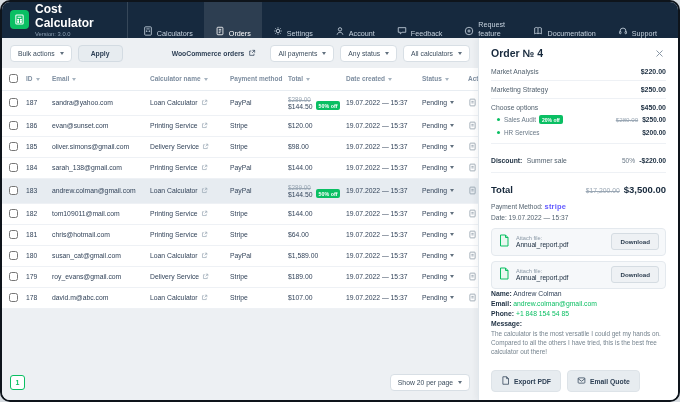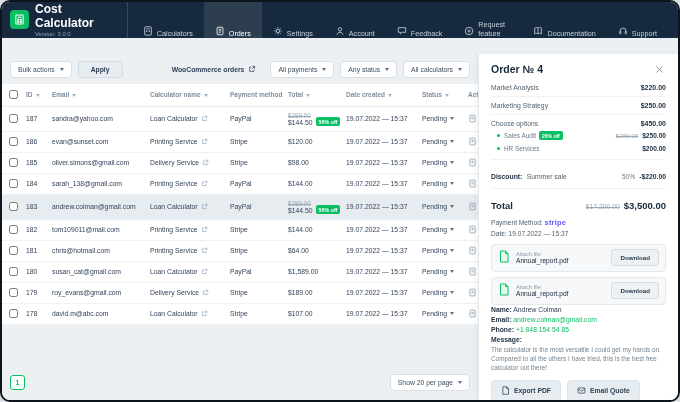--- a/index.html
+++ b/index.html
@@ -12,21 +12,21 @@
   .logo-mark { width:19px; height:19px; background:#0abf63; border-radius:4px; display:flex; align-items:center; justify-content:center; color:#fff; flex:0 0 19px; }
   .logo-text .t { font-size:12px; font-weight:bold; line-height:1.2; }
   .logo-text .v { font-size:5.8px; color:#8da0b4; line-height:1.2; }
   .nav { display:flex; align-items:stretch; }
   .nav-item { display:flex; align-items:flex-end; gap:4px; padding:0 11px; font-size:7.2px; color:#c6d2de; cursor:pointer; }
   .nav-item svg { flex:0 0 auto; }
   .nav-item.active { background:rgba(255,255,255,.10); color:#fff; }
   .spacer { flex:1; }
 
   
-  .content { flex:1; display:flex; min-height:0;margin-top:16px; }
+  .content { flex:1; display:flex; min-height:0; }
   .main { flex:1; display:flex; flex-direction:column; min-width:0; background:#edf0f3; }
 
   
   .toolbar { display:flex; align-items:center; gap:6px; padding:7px 8px 6px 8px; }
   .select { display:flex; align-items:center; gap:5px; background:#fff; border:1px solid #d8dfe5; border-radius:4px; padding:4px 7px; font-size:6.8px; color:#3c4d5e; cursor:pointer; white-space:nowrap; }
   .caret { width:0; height:0; border-left:2.5px solid transparent; border-right:2.5px solid transparent; border-top:3px solid #61707e; }
   .btn-apply { background:#e7ecf0; border:1px solid #d3dbe2; border-radius:4px; padding:4px 12px; font-size:6.8px; font-weight:bold; color:#2f4156; cursor:pointer; font-family:inherit; }
   .wc-link { margin-left:auto; margin-right:8px; display:flex; align-items:center; gap:4px; font-size:6.8px; font-weight:bold; color:#2f4156; cursor:pointer; }
   .wc-link svg { color:#2f4156; }
 

